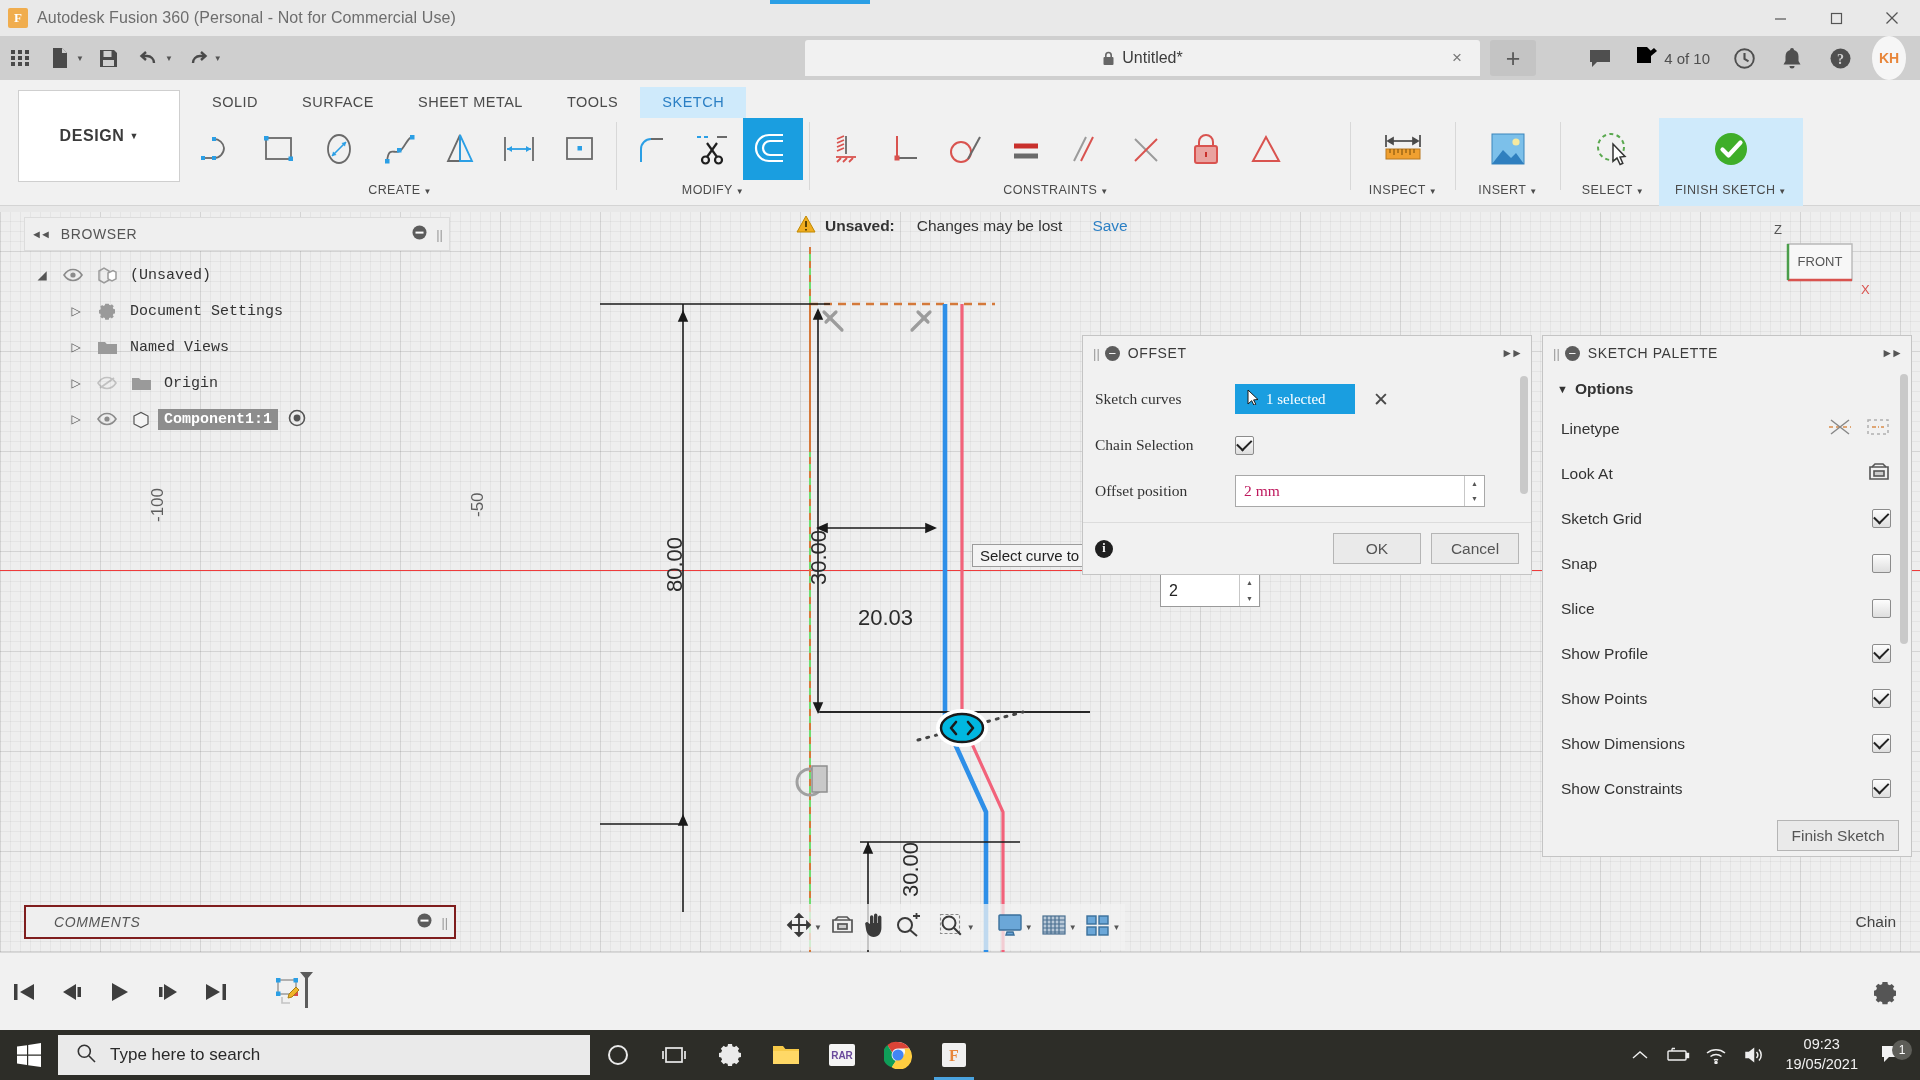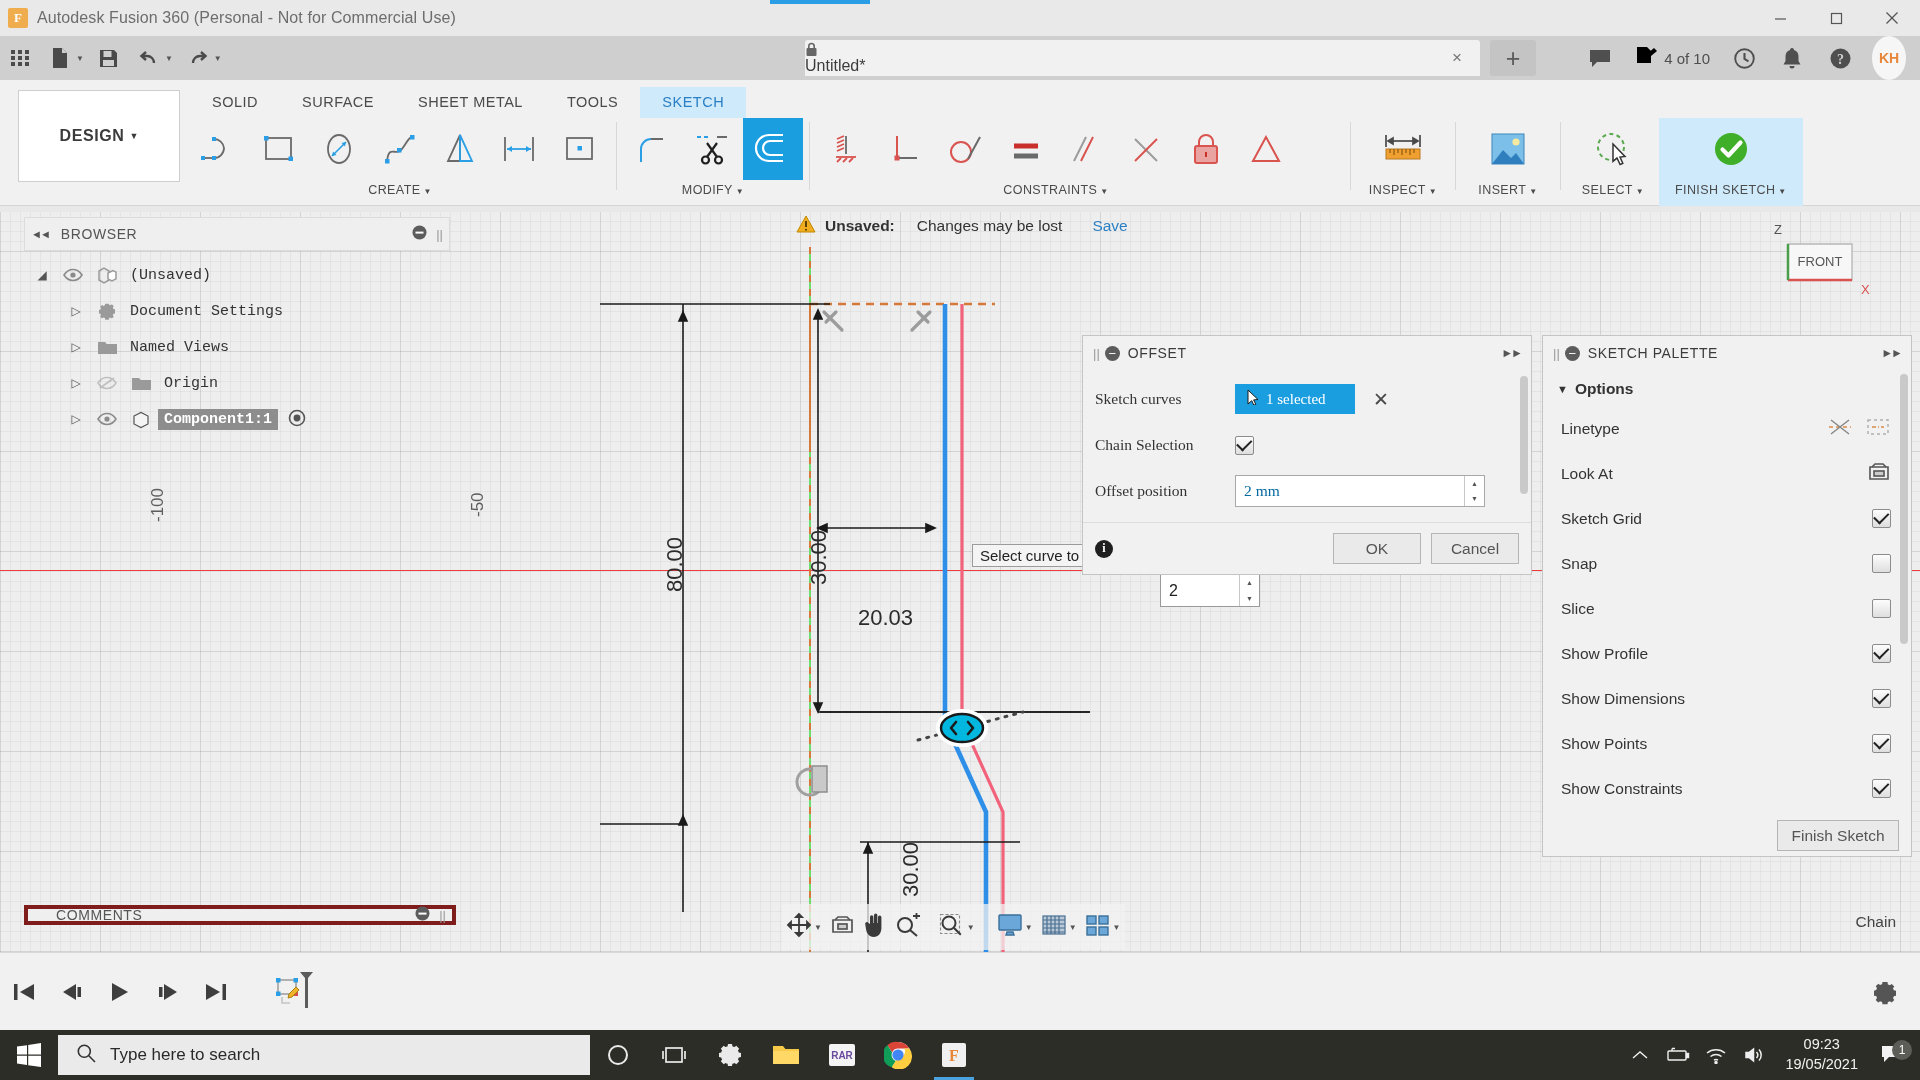--- a/index.html
+++ b/index.html
@@ -36,22 +36,22 @@
   .qbar {
     position: absolute; top: 36px; left: 0; width: 1920px; height: 44px;
     background: #cfcfcf; display: flex; align-items: center;
   }
   .qicon { width: 40px; height: 44px; display: flex; align-items: center; justify-content: center; color: #4a4a4a; }
   .qcaret { font-size: 8px; color: #555; margin-left: -4px; padding-right: 5px; align-self: center; }
   .qgrp { display: flex; align-items: center; height: 44px; }
 
   .doctab {
     position: absolute; left: 805px; top: 40px; width: 675px; height: 36px;
-    background: #f1f1f1; display: flex; justify-content: center;
-    border-top-left-radius: 3px; border-top-right-radius: 3px; flex-direction: column;
+    background: #f1f1f1; display: flex; align-items: center; justify-content: center;
+    border-top-left-radius: 3px; border-top-right-radius: 3px;
   }
   .doctab .lock { margin-right: 7px; color: #666; display:flex; }
   .doctab .name { font-size: 16px; color: #3d3d3d; }
   .doctab .x {
     position: absolute; right: 14px; top: 9px; width: 18px; height: 18px;
     display: flex; align-items: center; justify-content: center; color: #777; font-size: 17px;
   }
   .plustab {
     position: absolute; left: 1490px; top: 40px; width: 46px; height: 36px;
     background: #c4c4c4; display: flex; align-items: center; justify-content: center;
@@ -111,22 +111,22 @@
   .bhead .right { margin-left: auto; display: flex; align-items: center; gap: 9px; }
   .tree { padding: 6px 0 0 6px; }
   .trow { display: flex; align-items: center; height: 36px; font-size: 15px; color: #333; }
   .tcar { width: 28px; text-align: center; color: #555; font-size: 12px; }
   .teye { width: 34px; display: flex; align-items:center; justify-content: center; color: #8b8b8b; }
   .ticon { width: 34px; display: flex; align-items:center; justify-content: center; color: #9a9a9a; }
   .tlabel { padding: 2px 6px; font-family: Liberation Mono, monospace; }
   .trow.sel .tlabel { background: #8d8d8d; color: #fff; font-weight: bold; }
 
   .comments {
-    position: absolute; left: 24px; top: 905px; width: 432px; height: 20px;
-    background: #efefef; border: 4px solid #7f1d1d; display: flex; align-items: center; padding: 0 6px;
+    position: absolute; left: 24px; top: 905px; width: 432px; height: 34px;
+    background: #efefef; border: 2px solid #7f1d1d; display: flex; align-items: center; padding: 0 6px; font-style: italic;
   }
   .comments .lab { font-size: 14px; color: #555; letter-spacing: .6px; margin-left: 22px; }
 
   
   .canvas {
     position: absolute; left: 0; top: 212px; width: 1920px; height: 740px;
     background:
       repeating-linear-gradient(0deg, rgba(0,0,0,.045) 0 1px, transparent 1px 10px),
       repeating-linear-gradient(90deg, rgba(0,0,0,.045) 0 1px, transparent 1px 10px),
       repeating-linear-gradient(0deg, rgba(0,0,0,.07) 0 1px, transparent 1px 100px),
@@ -192,21 +192,21 @@
     width: 19px; height: 19px; border: 1px solid #8c8c8c; border-radius: 2px;
     background: linear-gradient(#fdfdfd,#dedede);
     display: flex; align-items: center; justify-content: center;
   }
   .cbox.on::after { content: ""; width: 12px; height: 7px; border-left: 2.2px solid #222; border-bottom: 2.2px solid #222;
                     transform: rotate(-45deg) translate(1px,-2px); }
   .dinput {
     width: 250px; height: 32px; background: #fff; border: 1px solid #a8a8a8;
     display: flex; align-items: center;
   }
-  .dinput .v { flex: 1; font-size: 15.5px; color: #0369a1; padding-left: 8px; }
+  .dinput .v { flex: 1; font-size: 15.5px; color: #be185d; padding-left: 8px; }
   .dlgscroll { position: absolute; right: 3px; top: 6px; width: 8px; height: 118px; background: #c9c9c9; border-radius: 4px;}
   .dlgfoot {
     height: 52px; display: flex; align-items: center; padding: 0 12px; border-top: 1px solid #dcdcdc;
   }
   .infoicon { width: 18px; height: 18px; border-radius: 50%; background: #1f1f1f; color: #fff;
               display:flex; align-items:center;justify-content:center; font-size: 12px; font-weight: bold;
               font-family: "Liberation Serif", serif; }
   .dbtns { margin-left: auto; display: flex; gap: 10px; }
   .dbtn {
     width: 88px; height: 31px; border: 1px solid #b5b5b5; background: #eaeaea;
@@ -975,27 +975,27 @@
             <span class="cbox"></span>
           </span>
       </div>
       <div class="prow">
         <span class="lab">Show Profile</span>
         <span class="ctl">
             <span class="cbox on"></span>
           </span>
       </div>
       <div class="prow">
-        <span class="lab">Show Dimensions</span>
+        <span class="lab">Show Points</span>
         <span class="ctl">
             <span class="cbox on"></span>
           </span>
       </div>
       <div class="prow">
-        <span class="lab">Show Points</span>
+        <span class="lab">Show Dimensions</span>
         <span class="ctl">
             <span class="cbox on"></span>
           </span>
       </div>
       <div class="prow">
         <span class="lab">Show Constraints</span>
         <span class="ctl">
             <span class="cbox on"></span>
           </span>
       </div>

